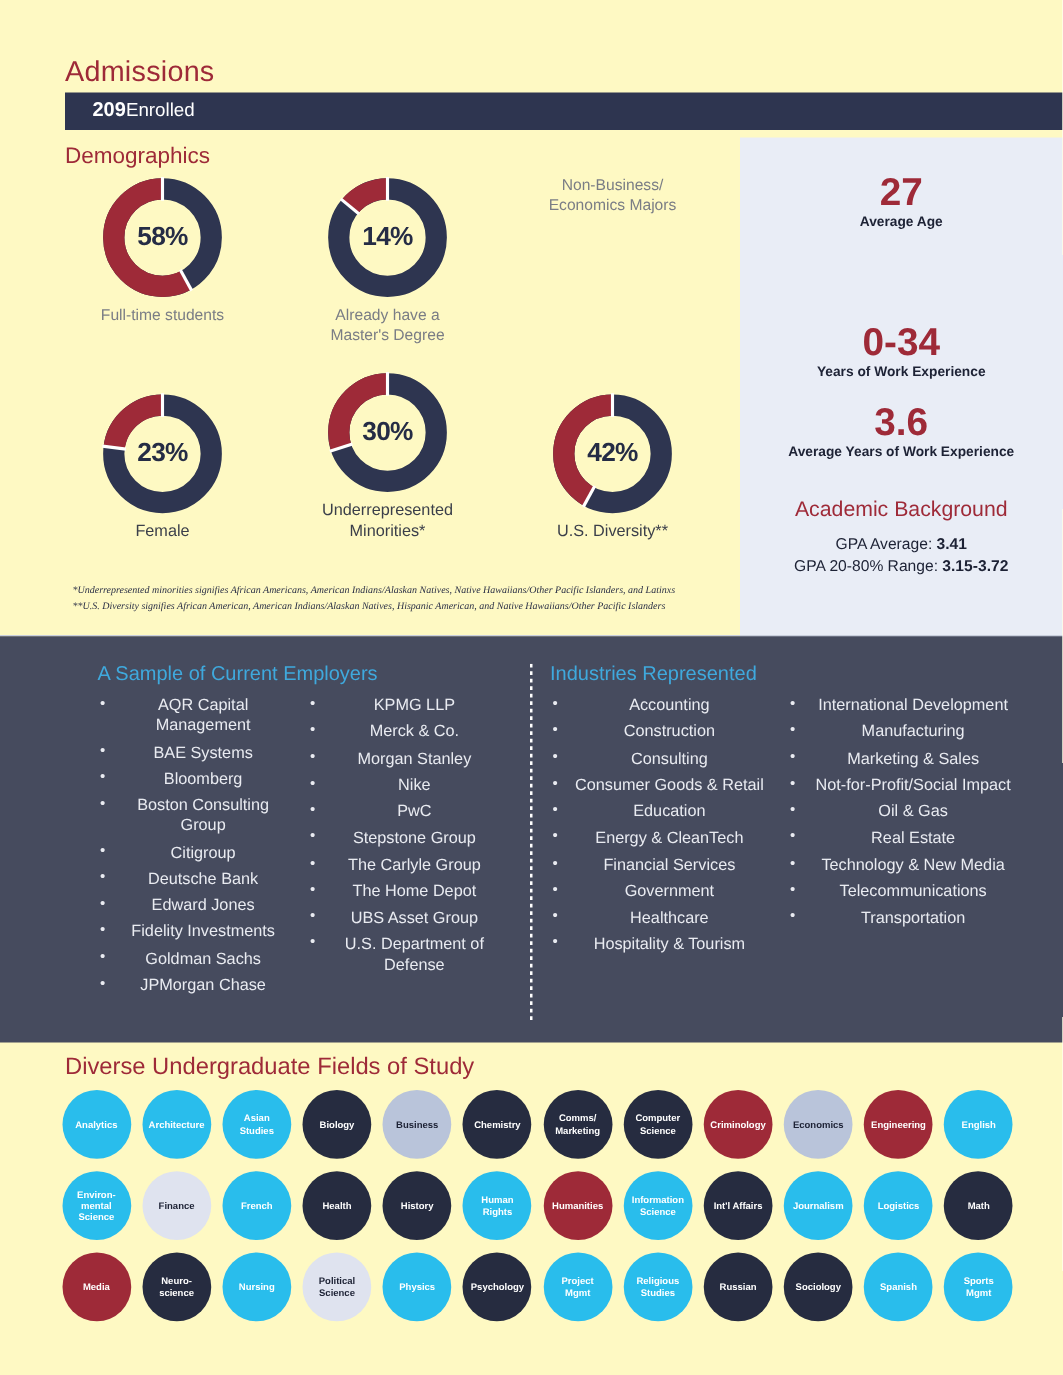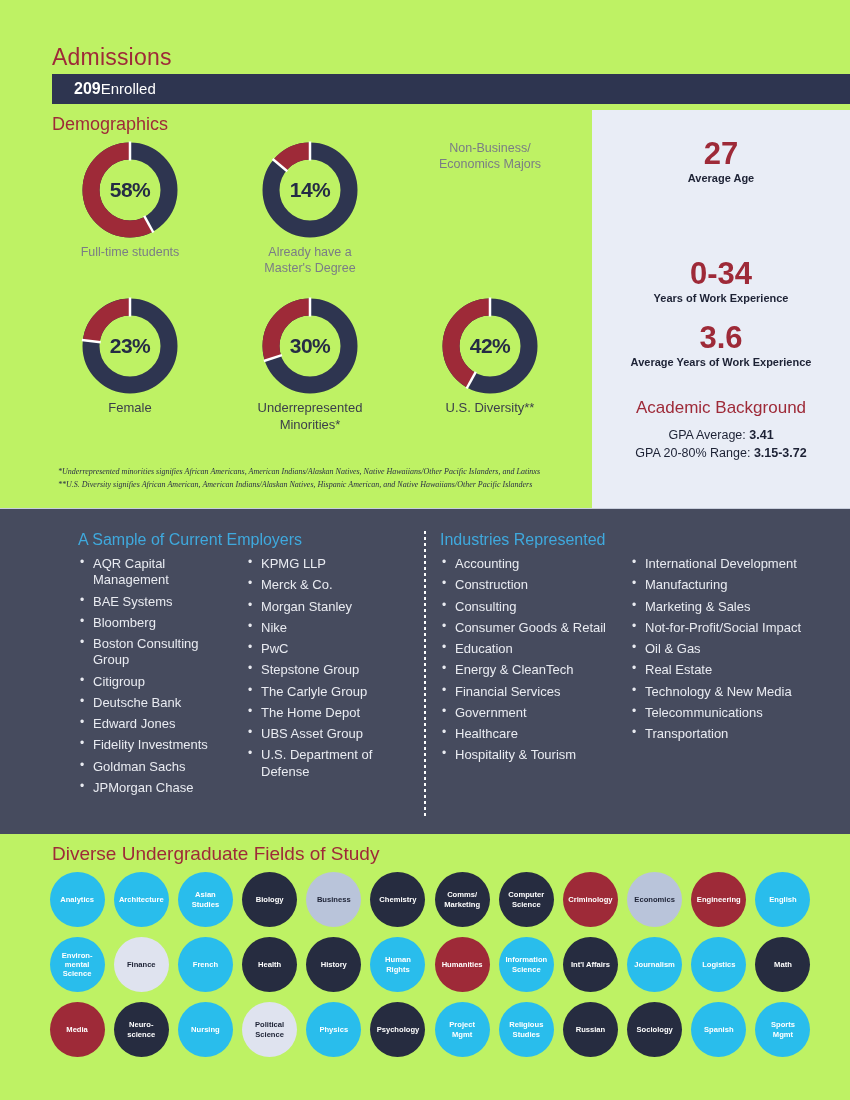--- a/index.html
+++ b/index.html
@@ -2,21 +2,21 @@
 <html><head>
 <meta charset="utf-8">
 <style>
   * { box-sizing: border-box; margin: 0; padding: 0; }
   html, body {
     width: 850px; height: 1100px;
     background: #ffffff;
     font-family: "Liberation Sans", sans-serif;
     overflow: hidden;
   }
-  .page { position: relative; width: 850px; height: 1100px; background: #bef264; }
+  .page { position: relative; width: 850px; height: 1100px; background: #fef9c3; }
 
   
   .admissions-title {
     position: absolute; left: 52px; top: 44px;
     font-size: 23px; color: #9e2a38; font-weight: 400; letter-spacing: .2px;
   }
   .enrolled-band {
     position: absolute; left: 52px; top: 74px; width: 798px; height: 30px;
     background: #2e3550; display: flex; align-items: center;
   }
@@ -46,21 +46,21 @@
   .donut-wrap svg { display: block; }
   .donut-label {
     position: absolute; top: 50%; left: 0; width: 100%;
     transform: translateY(-50%); text-align: center;
     font-size: 21px; font-weight: bold; color: #252c45; letter-spacing: -.5px;
   }
   .donut-caption {
     margin-top: 2px; text-align: center; font-size: 12.5px;
     color: #7a7d85; line-height: 1.28;
   }
-  .donut-row.second { margin-top: 18px; }
+  .donut-row.second { margin-top: 18px; align-items: flex-end; }
   .donut-row.second .donut-caption { color: #3b3f4a; font-size: 13px; }
 
   
   .footnotes { position: absolute; left: 58px; top: 466px; width: 540px; }
   .footnote {
     font-family: "Liberation Serif", serif; font-style: italic;
     font-size: 8px; color: #2a2f45; line-height: 1.6; white-space: nowrap;
   }
 
   
@@ -96,21 +96,21 @@
     color: #3fa9dd; font-size: 16px; font-weight: 400; margin-bottom: 7px;
   }
   .employers-block { position: absolute; left: 78px; top: 22px; width: 345px; }
   .industries-block { position: absolute; left: 440px; top: 22px; width: 400px; }
   .cols { display: flex; }
   .col { padding-right: 14px; }
   .employers-block .col:first-child { width: 168px; }
   .employers-block .col:last-child { width: 170px; }
   .industries-block .col:first-child { width: 190px; }
   .industries-block .col:last-child { width: 200px; }
-  ul.bullets { list-style: none; }
+  ul.bullets { list-style: none; text-align: center; }
   ul.bullets li {
     position: relative; padding-left: 15px; margin-bottom: 5px;
     color: #e9ebf1; font-size: 13px; line-height: 1.25;
   }
   ul.bullets li::before {
     content: "•"; position: absolute; left: 2px; top: -1px;
     color: #e9ebf1; font-size: 12px;
   }
   .dotted-divider {
     position: absolute; left: 424px; top: 22px; width: 2px; height: 285px;

